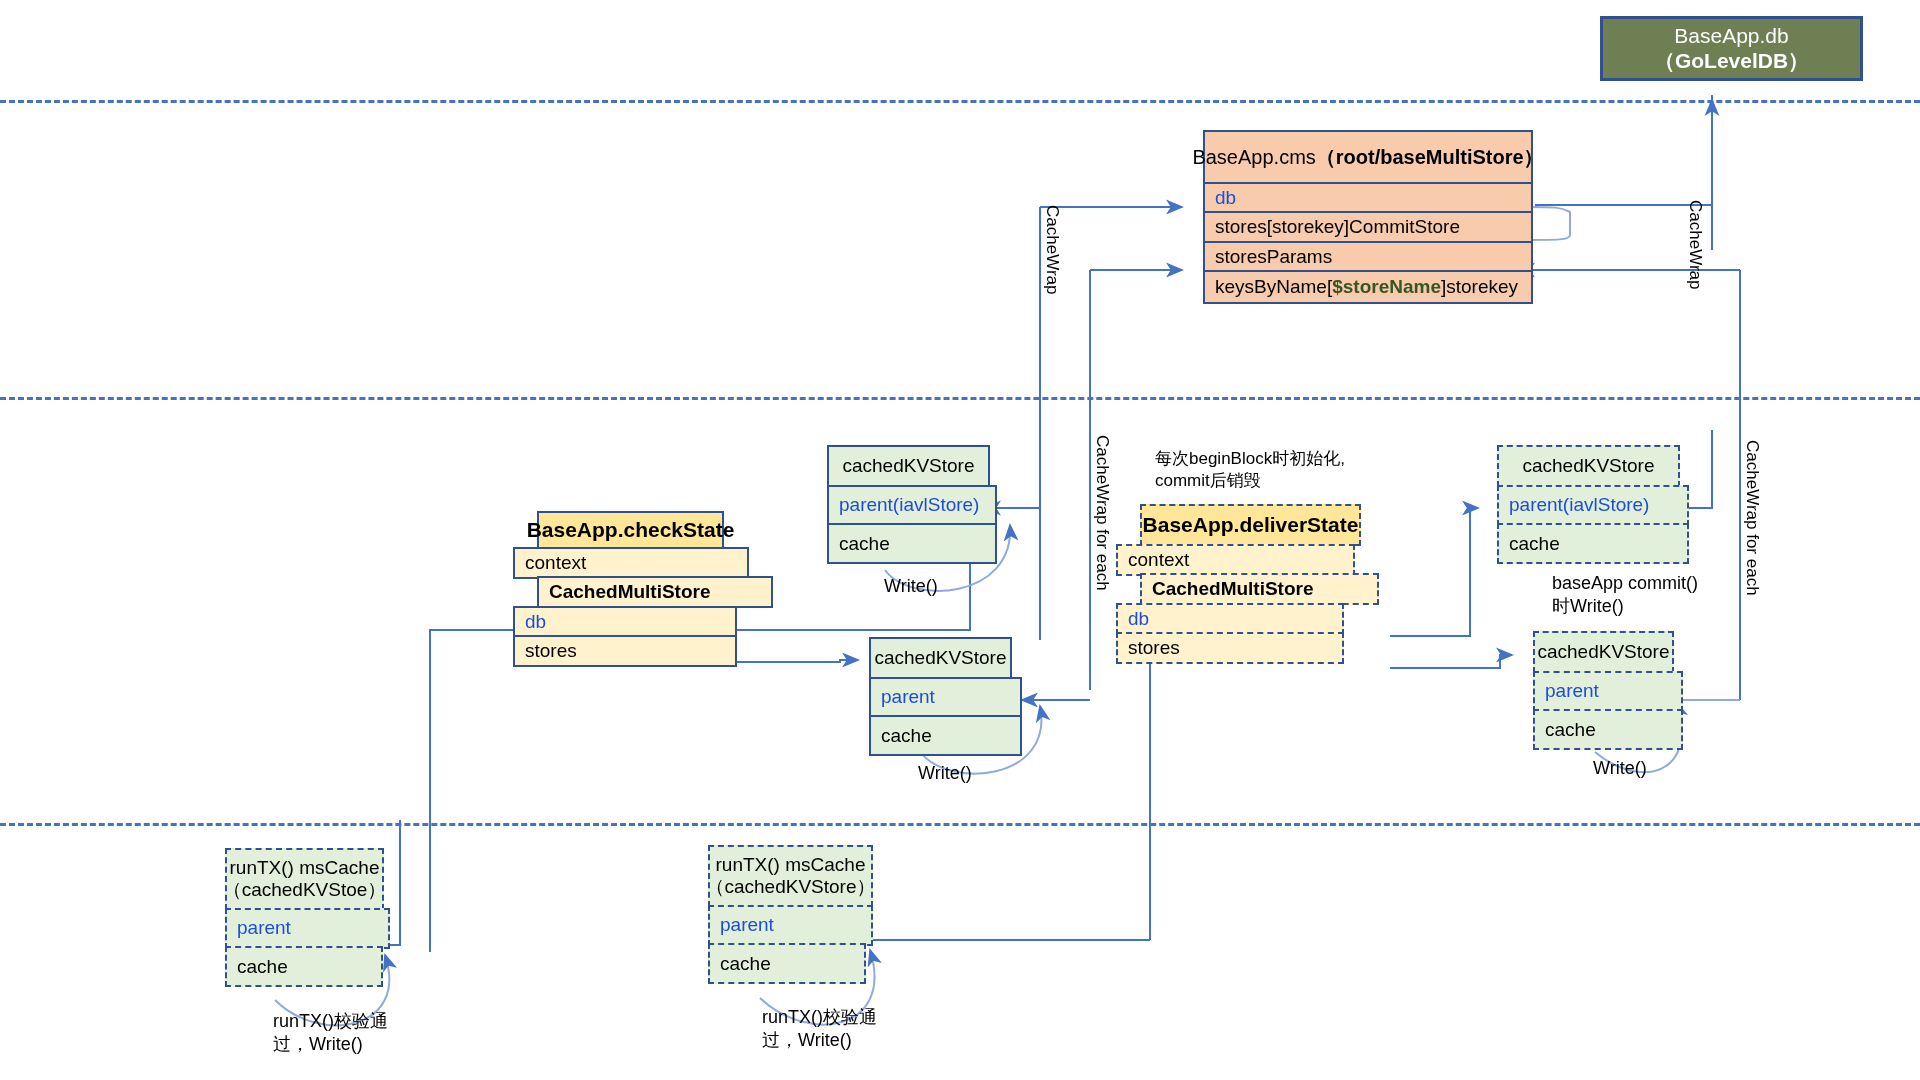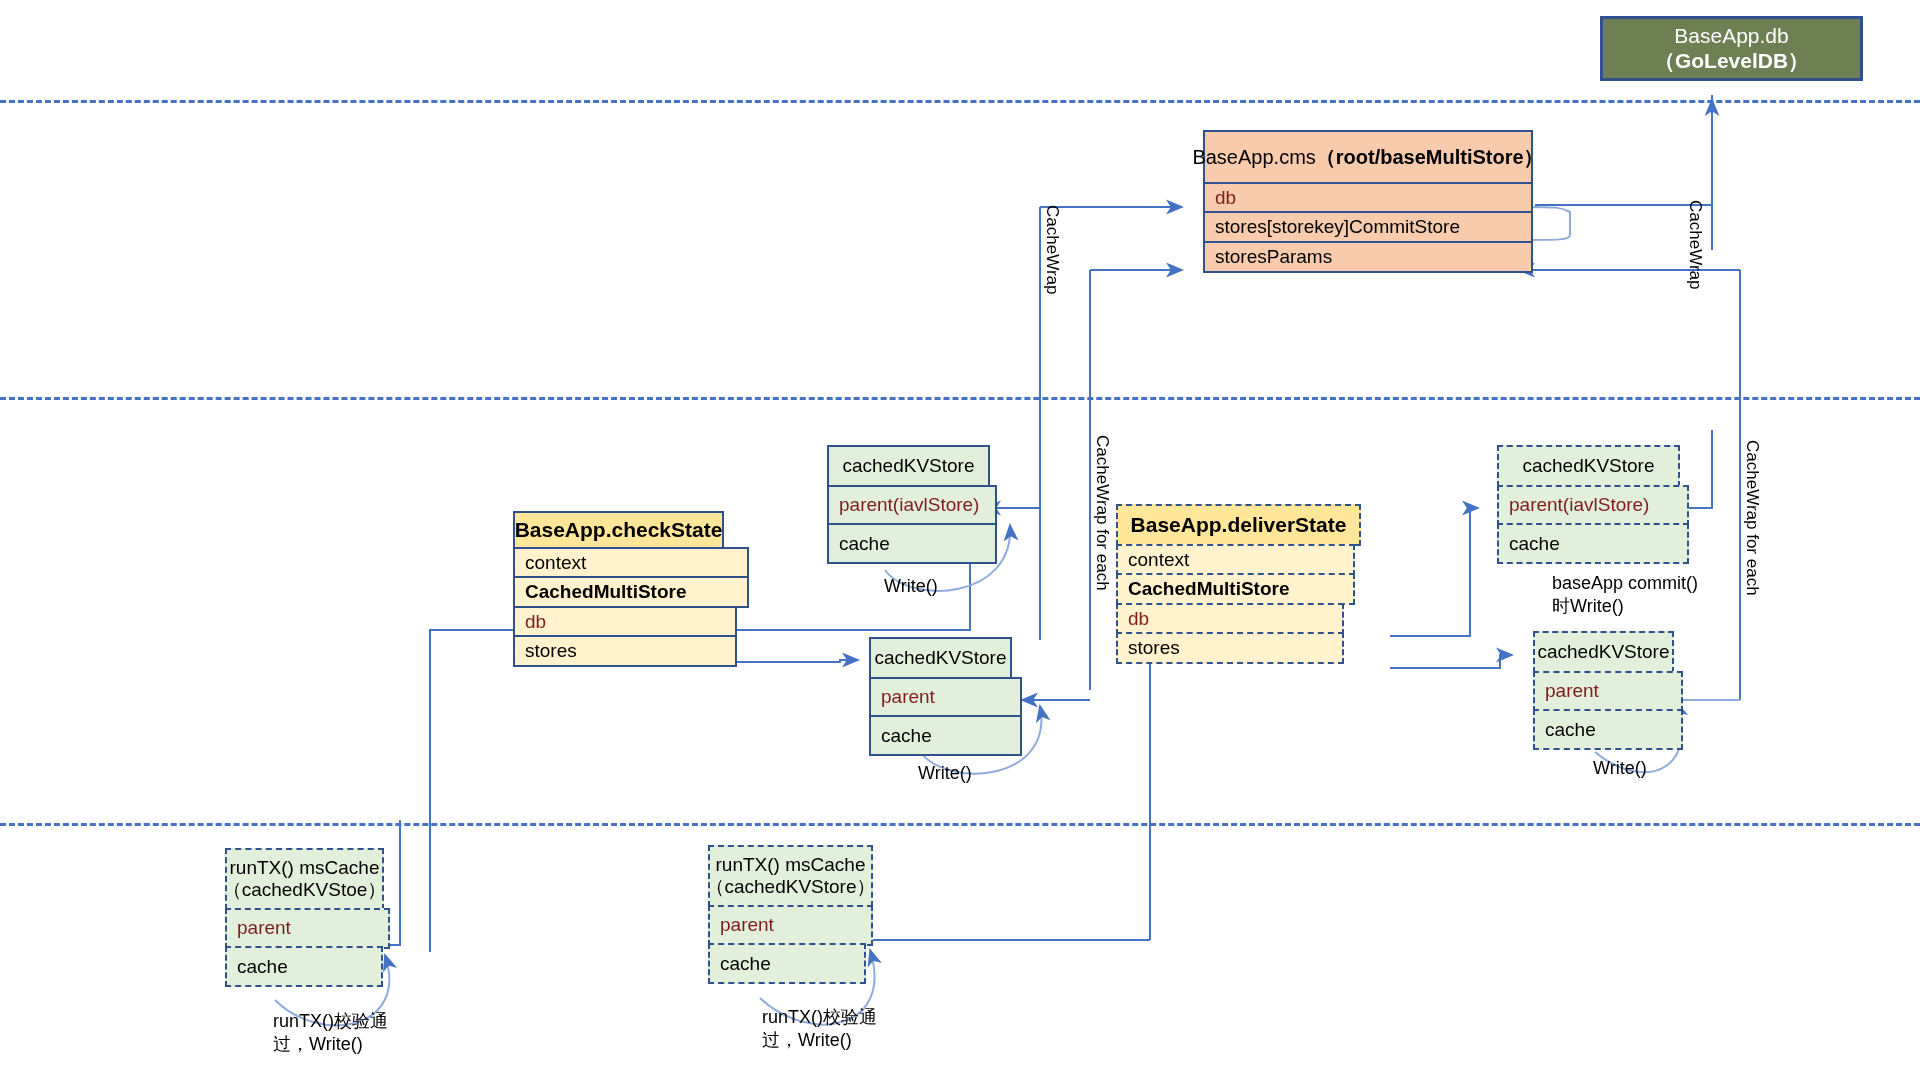--- a/index.html
+++ b/index.html
@@ -24,22 +24,22 @@
   .row.center{justify-content:center;text-align:center;}
   .row.dashed{border-style:dashed;}
 
   
   .pal-green  {background:#E2EFDA;}
   .pal-orange {background:#F8CBAD;}
   .pal-yellow {background:#FFE699;}
   .pal-cream  {background:#FFF2CC;}
   .pal-olive  {background:#6E7F53;color:#ffffff;}
 
-  .red{color:#7f1d1d;}
-  .bold{font-weight:bold;}
+  .red{color:#1d4ed8;}
+  .bold{font-weight:bold;margin-left:24px;}
   .green-bold{color:#375623;font-weight:bold;}
 
   
   .vlabel{
     position:absolute;
     font-size:17px;
     white-space:nowrap;
     transform-origin:0 0;
     transform:rotate(90deg);
     color:#000;
@@ -135,20 +135,25 @@
   </div>
 
   <div class="node" style="left:1176px;top:130px;width:357px;">
     <div class="row center pal-orange" style="height:54px;flex-direction:row;justify-content:center;">
       <div style="font-size:20px;">BaseApp.cms</div>
       <div style="font-size:20px;font-weight:bold;">（root/baseMultiStore）</div>
     </div>
     <div class="row pal-orange red" style="height:32px;margin-top:-2.5px;">db</div>
     <div class="row pal-orange" style="height:32px;margin-top:-2.5px;">stores[storekey]CommitStore</div>
     <div class="row pal-orange" style="height:32px;margin-top:-2.5px;">storesParams</div>
+    <div class="row pal-orange" style="height:34px;margin-top:-2.5px;">
+      <span>keysByName[</span>
+        <span class="green-bold">$storeName</span>
+        <span>]storekey</span>
+    </div>
   </div>
 
   <div class="vlabel" style="left:1062px;top:205px;">CacheWrap</div>
   <div class="vlabel" style="left:1112px;top:435px;">CacheWrap for each</div>
   <div class="vlabel" style="left:1705px;top:200px;">CacheWrap</div>
   <div class="vlabel" style="left:1762px;top:440px;">CacheWrap for each</div>
 
   <div class="node" style="left:486px;top:511px;width:238px;">
     <div class="row center pal-yellow bold" style="height:38px;font-size:21px;">BaseApp.checkState</div>
     <div class="row pal-cream" style="height:32px;margin-top:-2.5px;width:236px;">context</div>
@@ -164,20 +169,22 @@
   </div>
   <div class="wlabel" style="left:884px;top:575px;">Write()</div>
 
   <div class="node" style="left:842px;top:637px;width:170px;">
     <div class="row center pal-green" style="height:42px;">cachedKVStore</div>
     <div class="row pal-green red" style="height:41px;margin-top:-2.5px;width:153px;">parent</div>
     <div class="row pal-green" style="height:41px;margin-top:-2.5px;width:153px;">cache</div>
   </div>
   <div class="wlabel" style="left:918px;top:762px;">Write()</div>
 
+  <div class="note" style="left:1155px;top:448px;">每次beginBlock时初始化,
+commit后销毁</div>
 
   <div class="node" style="left:1089px;top:504px;width:272px;">
     <div class="row center dashed pal-yellow bold" style="height:42px;font-size:21px;">BaseApp.deliverState</div>
     <div class="row dashed pal-cream" style="height:32px;margin-top:-2.5px;width:239px;">context</div>
     <div class="row dashed pal-cream bold" style="height:32px;margin-top:-2.5px;width:239px;">CachedMultiStore</div>
     <div class="row dashed pal-cream red" style="height:32px;margin-top:-2.5px;width:228px;">db</div>
     <div class="row dashed pal-cream" style="height:32px;margin-top:-2.5px;width:228px;">stores</div>
   </div>
 
   <div class="node" style="left:1470px;top:445px;width:210px;">

